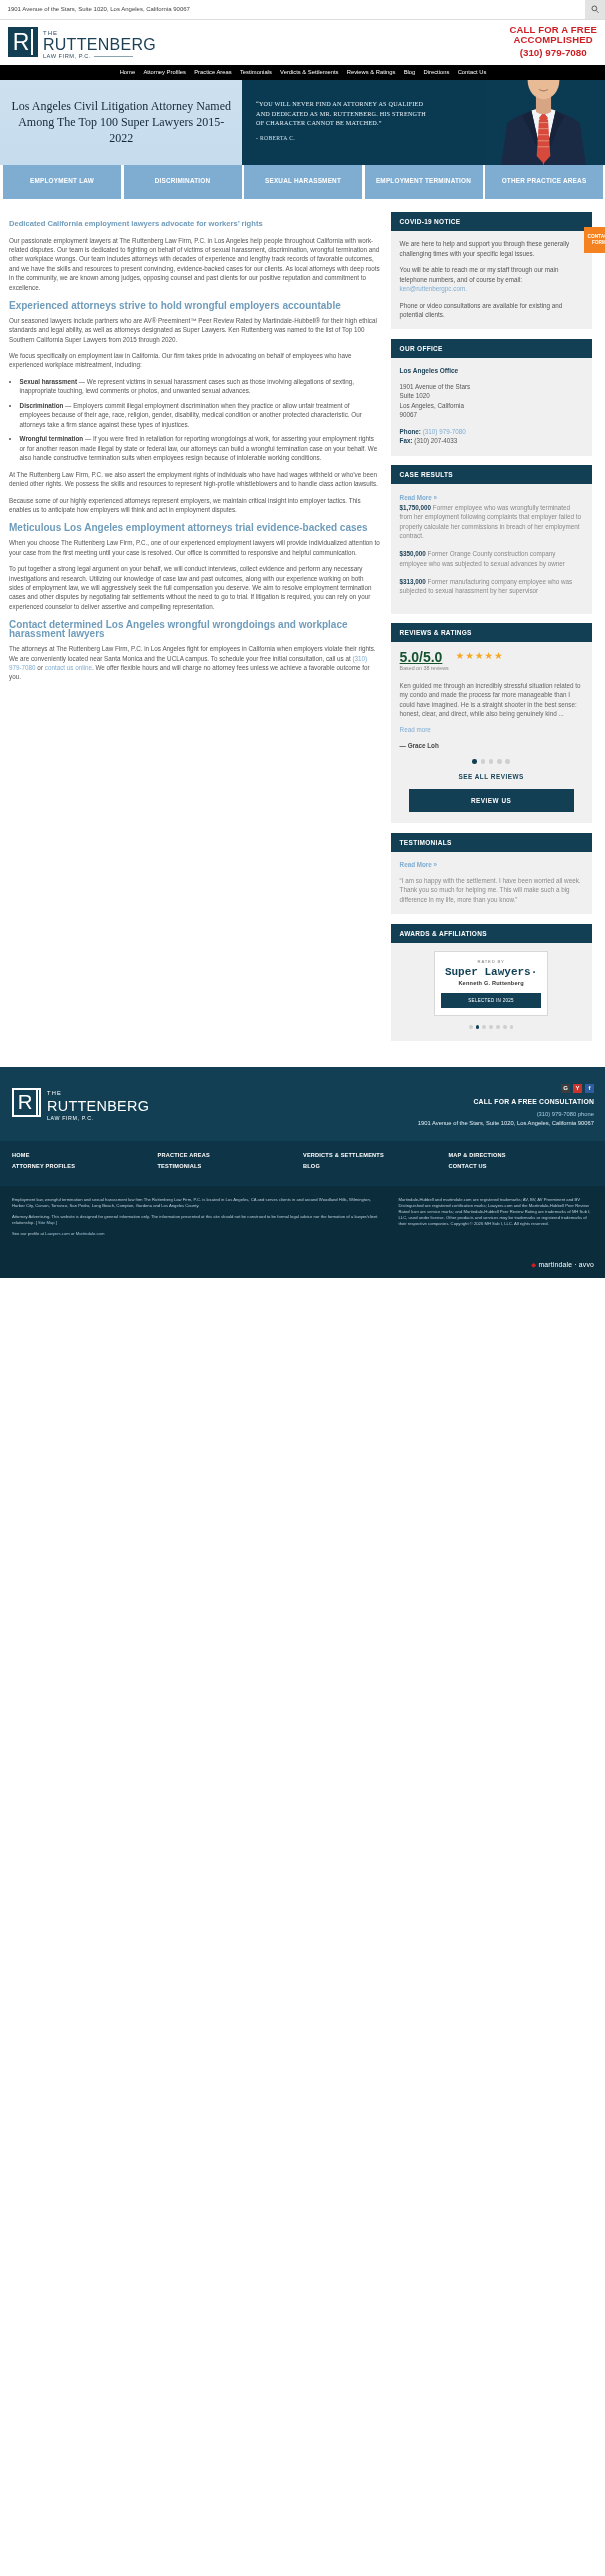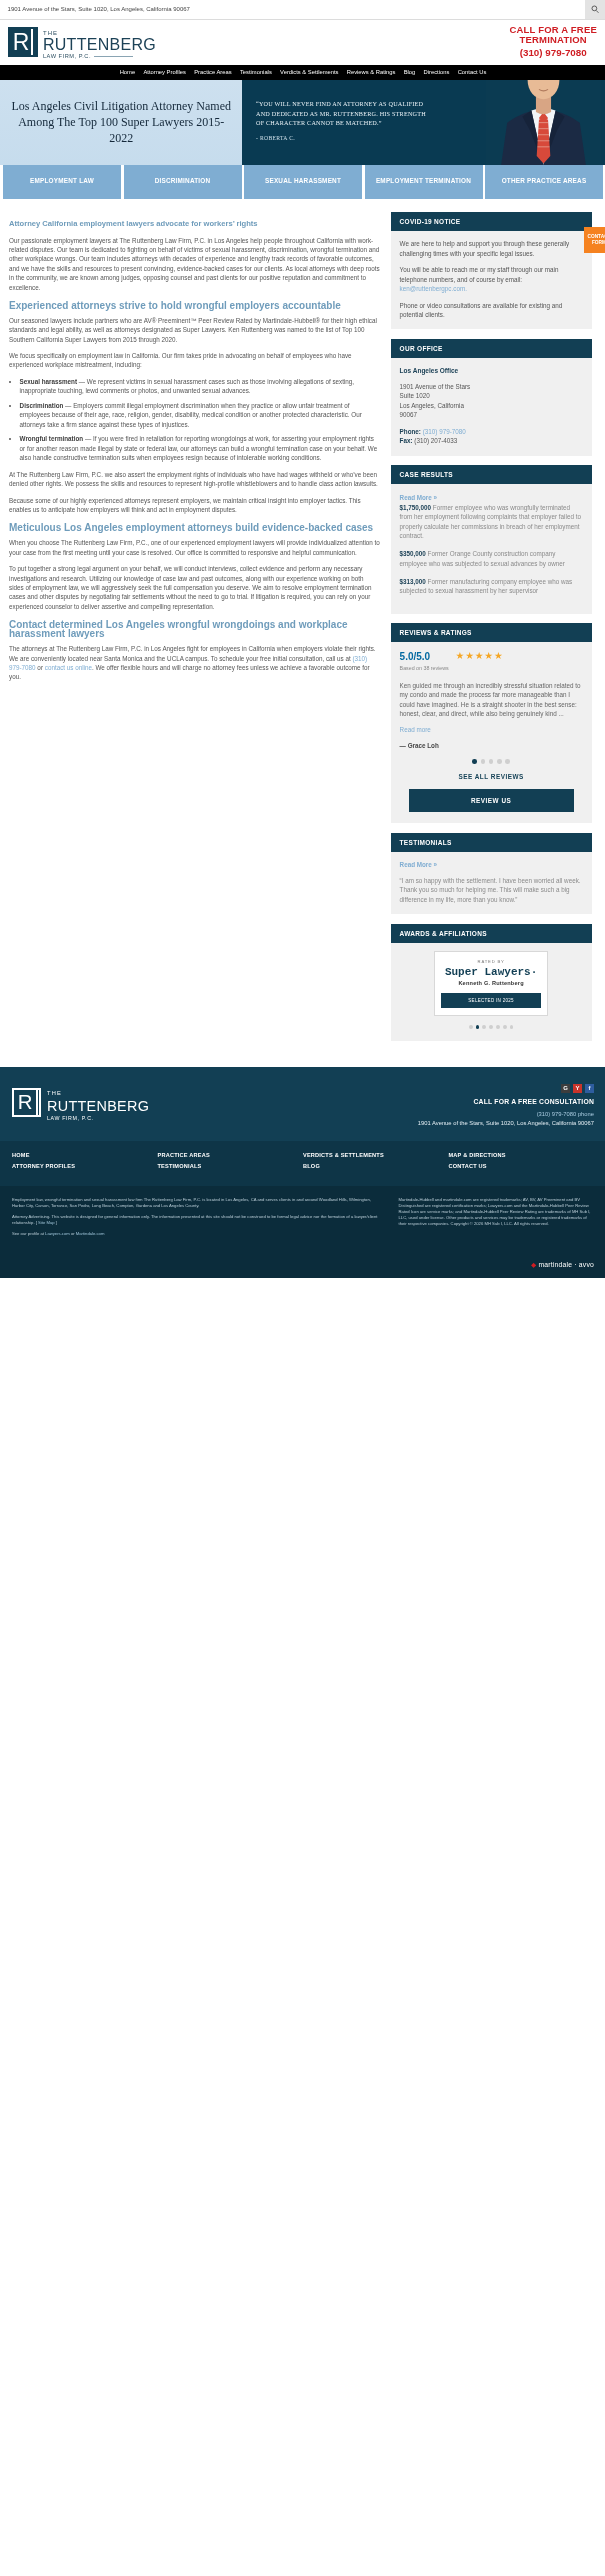--- a/index.html
+++ b/index.html
@@ -224,21 +224,21 @@
     z-index: 5;
   }
 
   .case-item { margin-bottom: 8.3px; }
   .case-item .more { color: #7fadd2; font-weight: bold; display: block; margin-bottom: 0.8px; }
   .case-item .amt { color: #1d4257; font-weight: bold; }
   .case-item .txt { color: #8a8a8a; }
 
   
   .rv-top { display: flex; align-items: flex-start; gap: 6.8px; margin-bottom: 7.6px; }
-  .rv-score { font-size: 10px; font-weight: bold; color: #0369a1; line-height: 12px; }
+  .rv-score { font-size: 14px; font-weight: bold; color: #14532d; line-height: 12px; text-decoration: underline; }
   .rv-sub { font-size: 5.3px; color: #888; margin-top: 0.8px; }
   .stars { color: #f5a623; font-size: 9.8px; letter-spacing: 0.8px; line-height: 9.8px; }
   .rv-text { color: #666; }
   .rv-author { font-weight: bold; color: #444; margin-top: 6px; display: block; }
   .dots { display: flex; gap: 3.8px; justify-content: center; margin: 9px 0 3px; }
   .dot { width: 4.5px; height: 4.5px; border-radius: 50%; background: #cfcfcf; }
   .dot.on { background: #123f54; }
   .see-all {
     display: block; text-align: center; color: #123f54;
     font-weight: bold; font-size: 6.4px; letter-spacing: 0.5px;
@@ -353,21 +353,21 @@
       <span class="brand-the">THE</span>
       <div class="brand-name">RUTTENBERG</div>
       <div class="brand-sub">
         <span>LAW FIRM, P.C.</span>
         <i class="rule"></i>
       </div>
     </span>
   </a>
   <div class="cta">
     <div class="cta-line">CALL FOR A FREE</div>
-    <div class="cta-line">TERMINATION</div>
+    <div class="cta-line">ACCOMPLISHED</div>
     <a class="cta-phone" href="#">(310) 979-7080</a>
   </div>
 </div>
 
 <nav>
   <a href="#">Home</a>
   <a href="#">Attorney Profiles</a>
   <a href="#">Practice Areas</a>
   <a href="#">Testimonials</a>
   <a href="#">Verdicts &amp; Settlements</a>
@@ -416,21 +416,21 @@
   <a class="tab" href="#">EMPLOYMENT LAW</a>
   <a class="tab" href="#">DISCRIMINATION</a>
   <a class="tab" href="#">SEXUAL HARASSMENT</a>
   <a class="tab" href="#">EMPLOYMENT TERMINATION</a>
   <a class="tab" href="#">OTHER PRACTICE AREAS</a>
 </div>
 
 <div class="wrap">
 
   <div class="col-main">
-    <h2 class="page-sub">Attorney California employment lawyers advocate for workers’ rights</h2>
+    <h2 class="page-sub">Dedicated California employment lawyers advocate for workers’ rights</h2>
 
     <p>Our passionate employment lawyers at The Ruttenberg Law Firm, P.C. in Los Angeles help people throughout California with work-related disputes. Our team is dedicated to fighting on behalf of victims of sexual harassment, discrimination, wrongful termination and other workplace wrongs. Our team includes attorneys with decades of experience and lengthy track records of favorable outcomes, and we have the skills and resources to present convincing, evidence-backed cases for our clients. As local attorneys with deep roots in the community, we are known among judges, opposing counsel and past clients for our positive reputation and commitment to excellence.</p>
 
     <h3>Experienced attorneys strive to hold wrongful employers accountable</h3>
     <p>Our seasoned lawyers include partners who are AV® Preeminent™ Peer Review Rated by Martindale-Hubbell® for their high ethical standards and legal ability, as well as attorneys designated as Super Lawyers. Ken Ruttenberg was named to the list of Top 100 Southern California Super Lawyers from 2015 through 2020.</p>
     <p>We focus specifically on employment law in California. Our firm takes pride in advocating on behalf of employees who have experienced workplace mistreatment, including:</p>
 
     <ul>
       <li>
         <b>Sexual harassment</b><span> — We represent victims in sexual harassment cases such as those involving allegations of sexting, inappropriate touching, lewd comments or photos, and unwanted sexual advances.</span>
@@ -439,21 +439,21 @@
         <b>Discrimination</b><span> — Employers commit illegal employment discrimination when they practice or allow unfair treatment of employees because of their age, race, religion, gender, disability, medical condition or another protected characteristic. Our attorneys take a firm stance against these types of injustices.</span>
       </li>
       <li>
         <b>Wrongful termination</b><span> — If you were fired in retaliation for reporting wrongdoings at work, for asserting your employment rights or for another reason made illegal by state or federal law, our attorneys can build a wrongful termination case on your behalf. We also handle constructive termination suits when employees resign because of intolerable working conditions.</span>
       </li>
     </ul>
 
     <p>At The Ruttenberg Law Firm, P.C. we also assert the employment rights of individuals who have had wages withheld or who’ve been denied other rights. We possess the skills and resources to represent high-profile whistleblowers and to handle class action lawsuits.</p>
     <p>Because some of our highly experienced attorneys represent employers, we maintain critical insight into employer tactics. This enables us to anticipate how employers will think and act in employment disputes.</p>
 
-    <h3>Meticulous Los Angeles employment attorneys build evidence-backed cases</h3>
+    <h3>Meticulous Los Angeles employment attorneys trial evidence-backed cases</h3>
     <p>When you choose The Ruttenberg Law Firm, P.C., one of our experienced employment lawyers will provide individualized attention to your case from the first meeting until your case is resolved. Our office is committed to responsive and helpful communication.</p>
     <p>To put together a strong legal argument on your behalf, we will conduct interviews, collect evidence and perform any necessary investigations and research. Utilizing our knowledge of case law and past outcomes, along with our experience working on both sides of employment law, we will aggressively seek the full compensation you deserve. We aim to resolve employment termination cases and other disputes by negotiating fair settlements without the need to go to trial. If litigation is required, you can rely on your experienced counselor to deliver assertive and compelling representation.</p>
 
     <h3>Contact determined Los Angeles wrongful wrongdoings and workplace harassment lawyers</h3>
     <p>
       <span>The attorneys at The Ruttenberg Law Firm, P.C. in Los Angeles fight for employees in California when employers violate their rights. We are conveniently located near Santa Monica and the UCLA campus. To schedule your free initial consultation, call us at </span><a class="ln" href="#">(310) 979-7080</a><span> or </span><a class="ln" href="#">contact us online</a><span>. We offer flexible hours and will charge no attorney fees unless we achieve a favorable outcome for you.</span>
     </p>
   </div>
 
   <div class="col-side">

